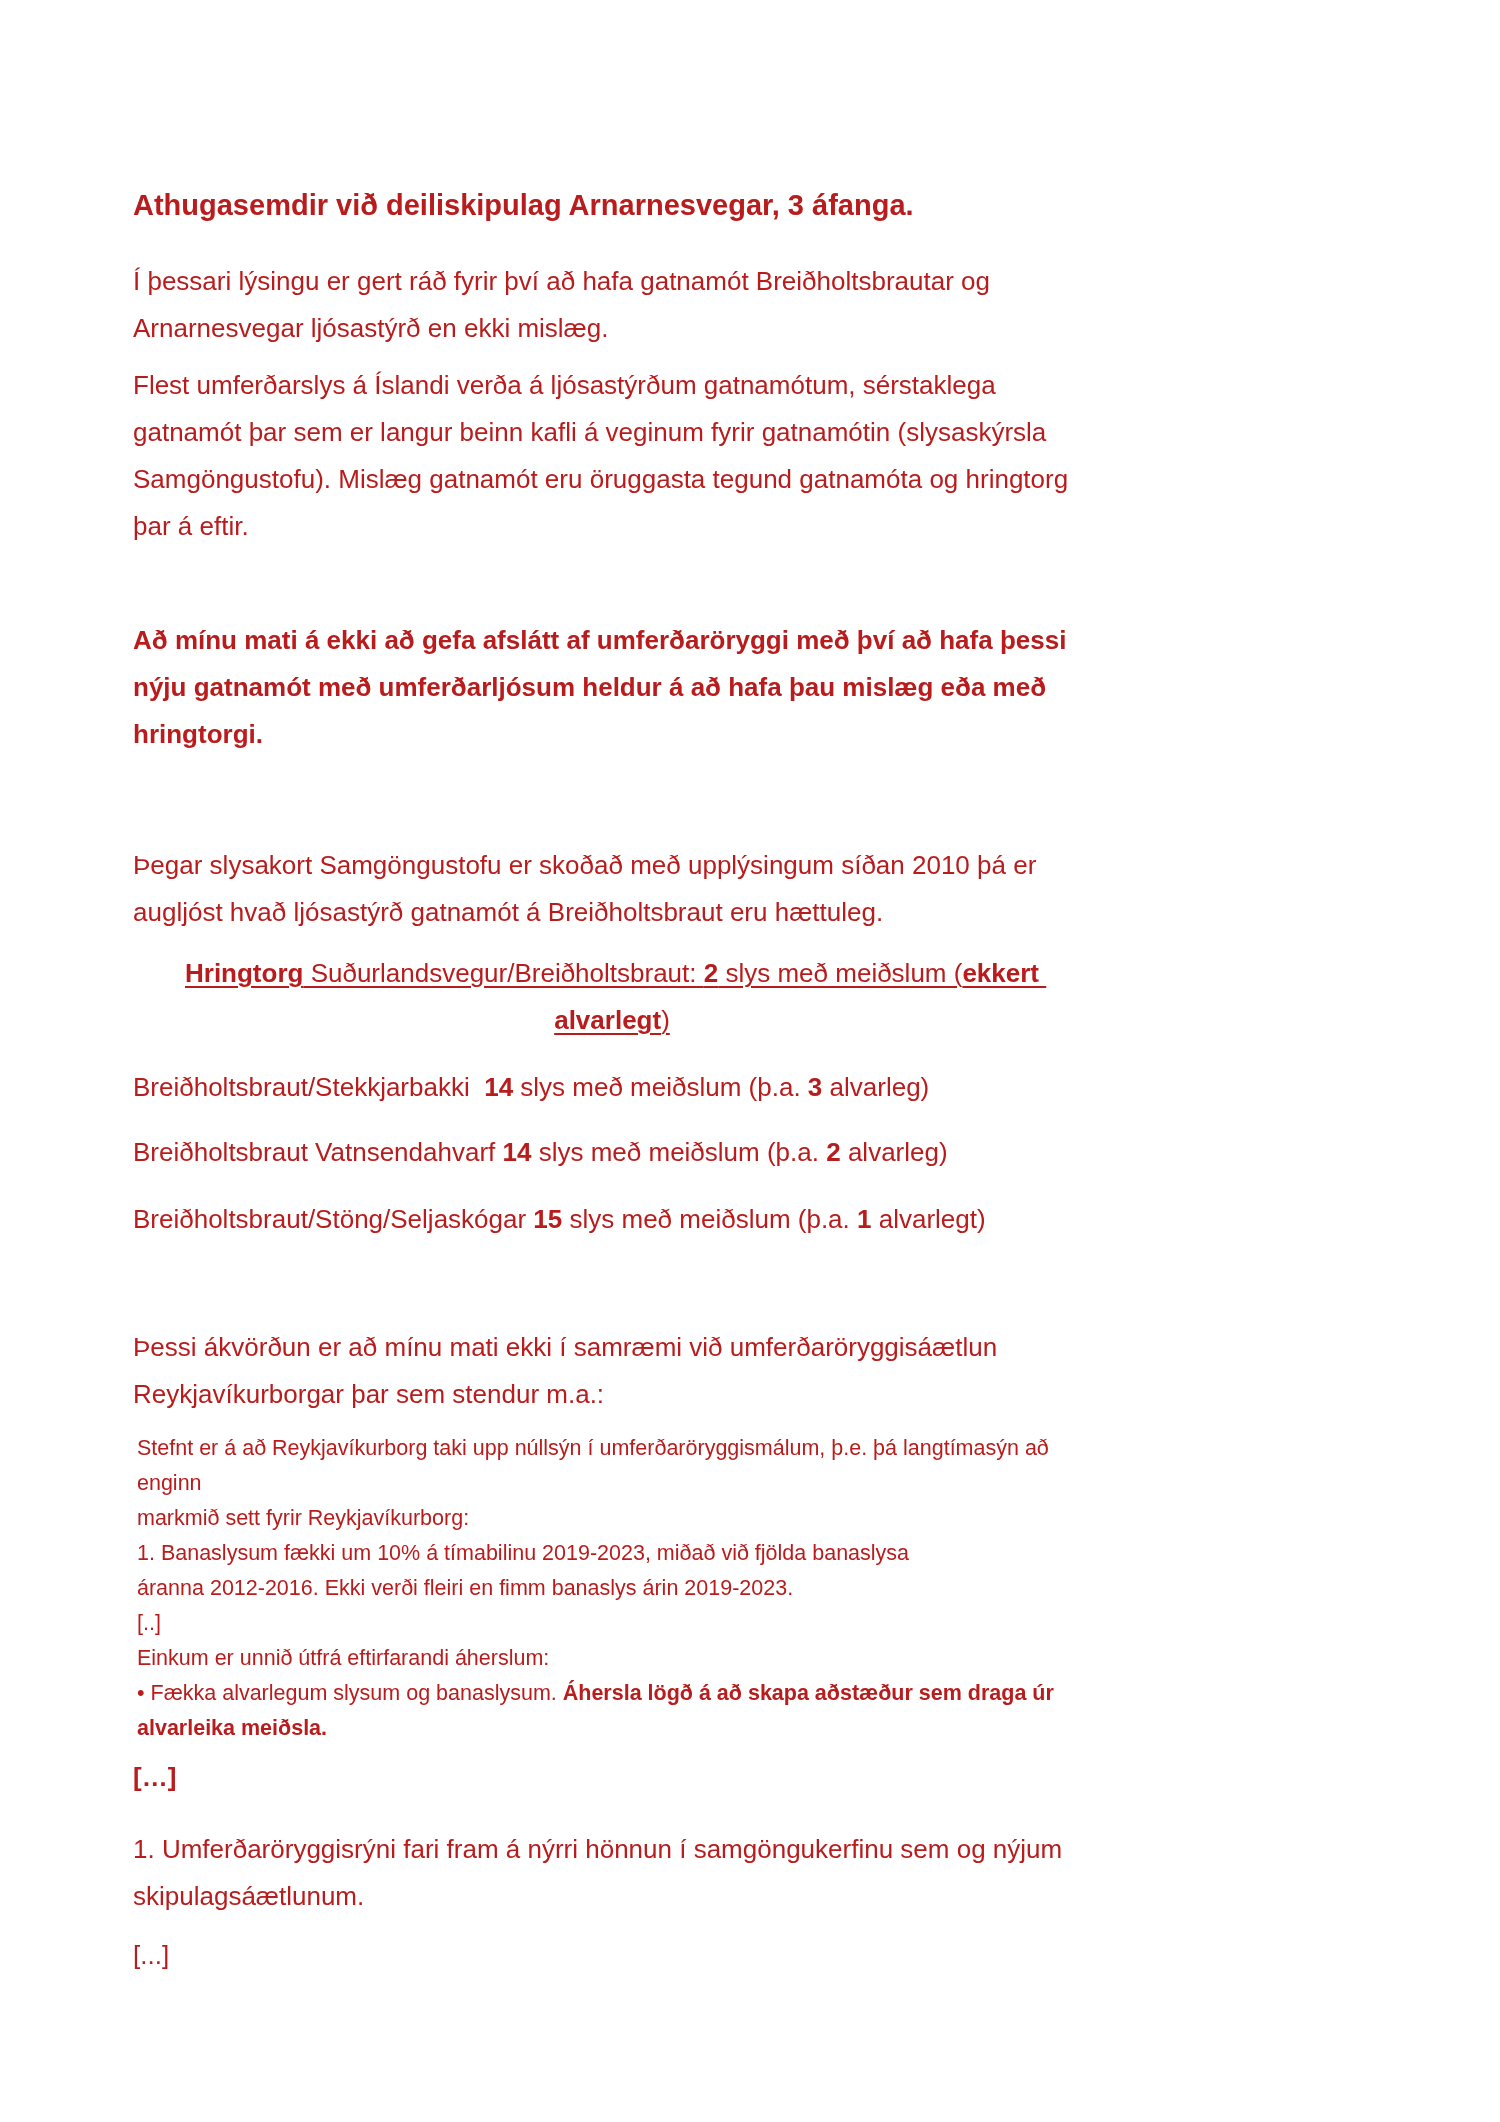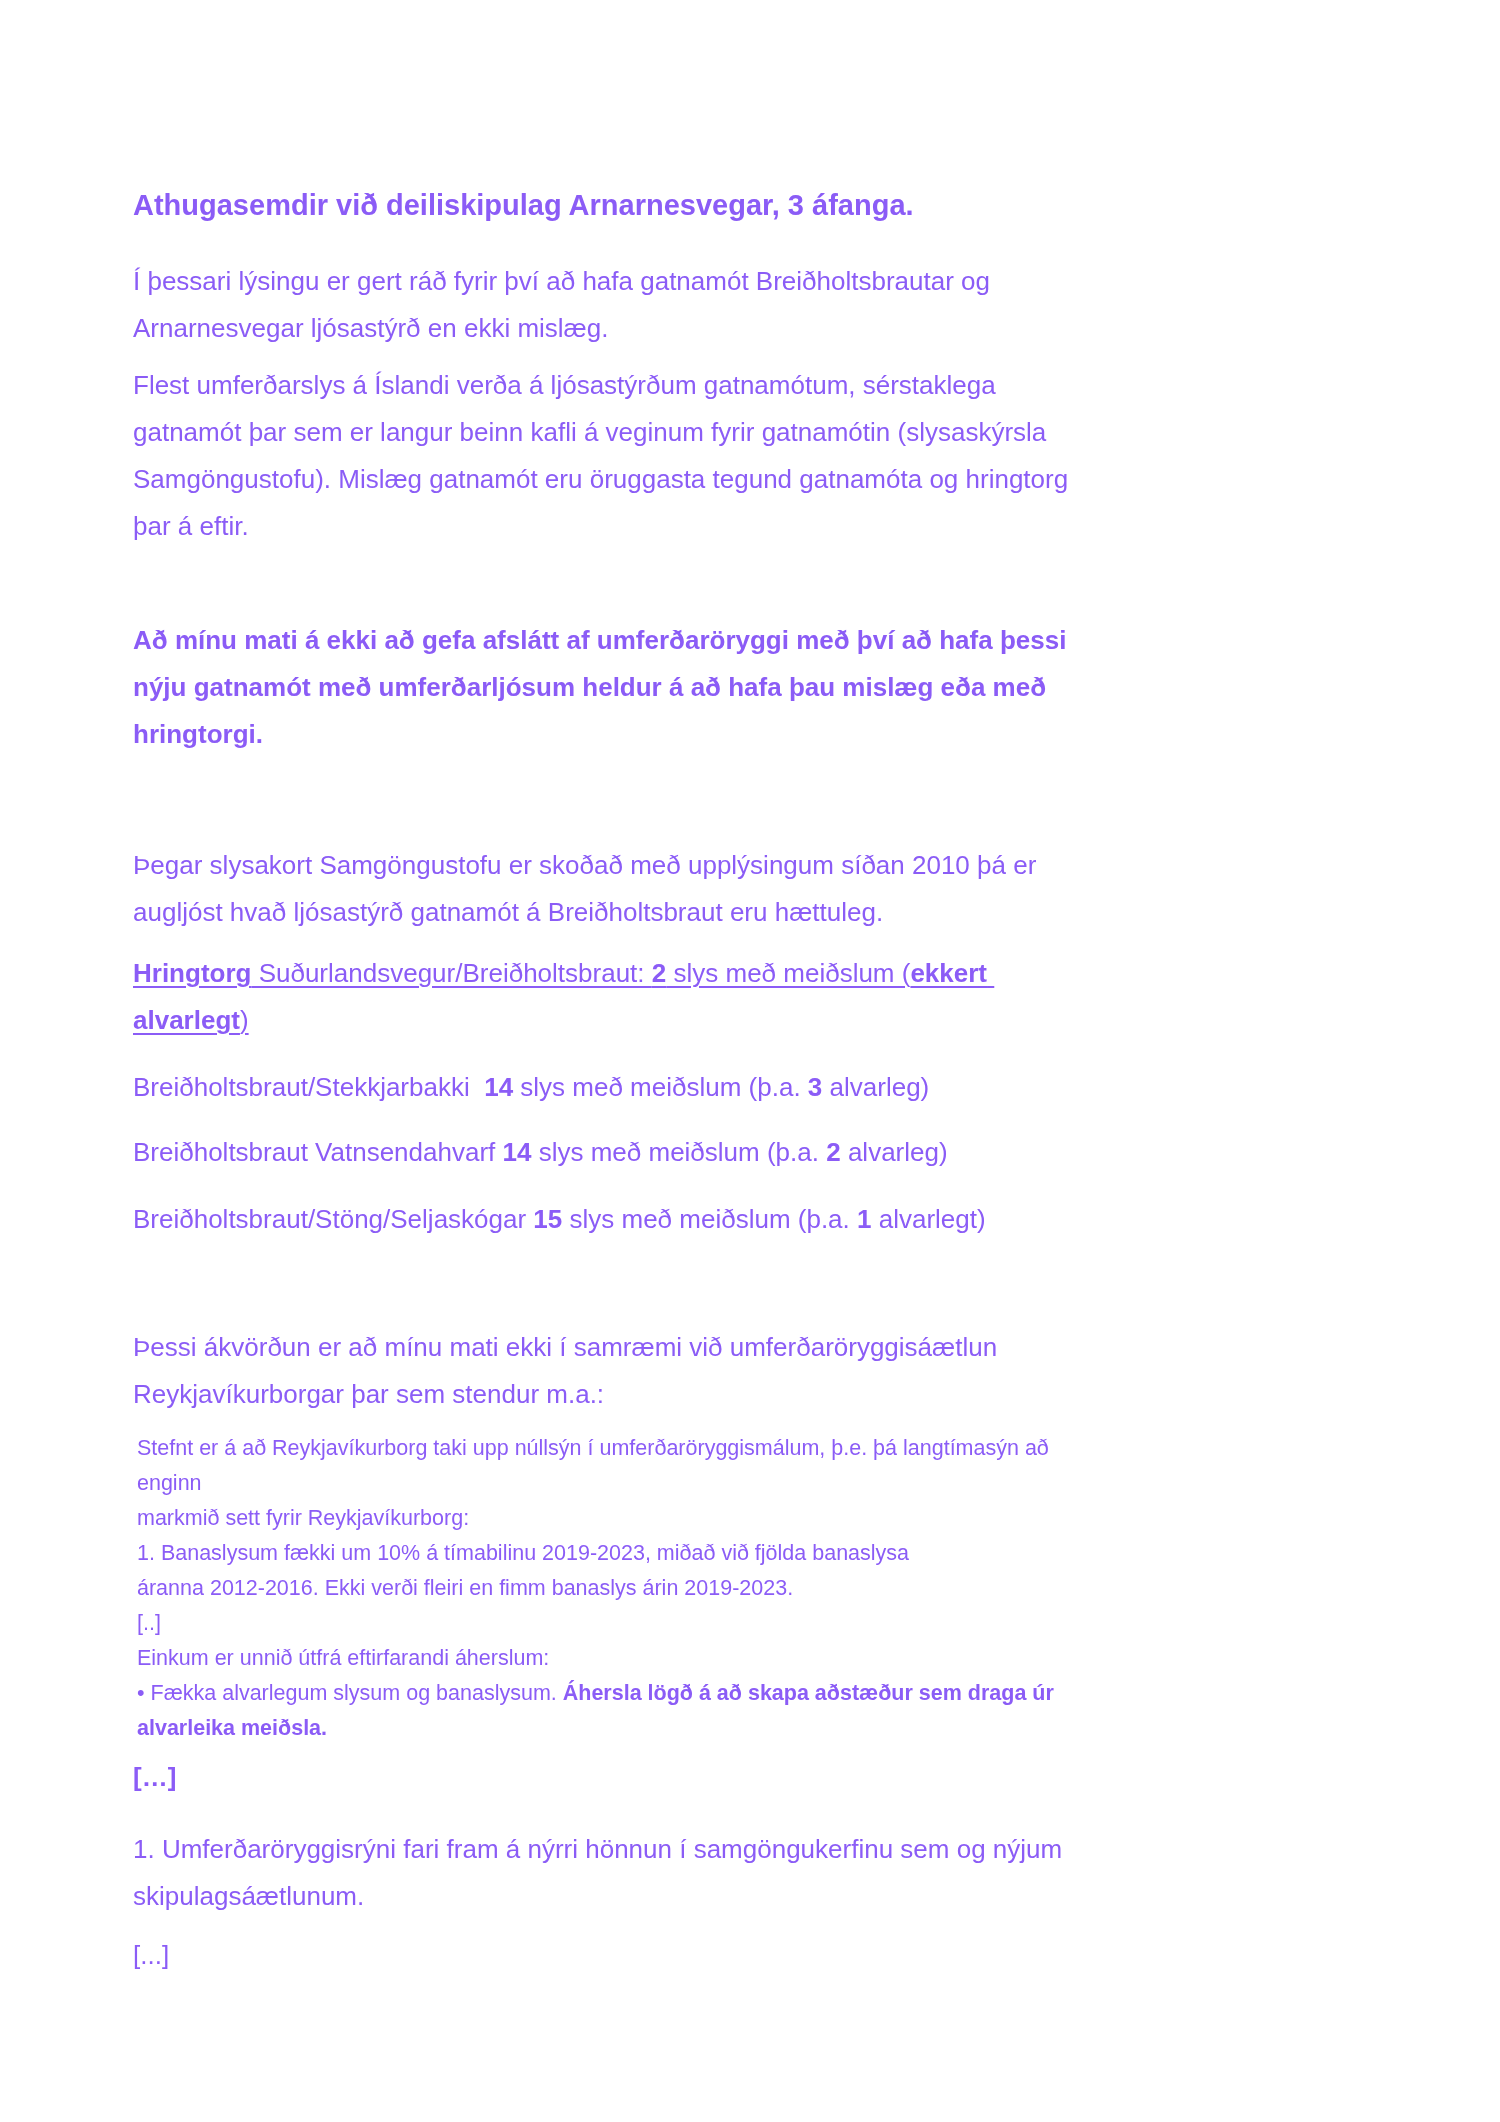--- a/index.html
+++ b/index.html
@@ -5,21 +5,21 @@
   html, body {
     margin: 0;
     padding: 0;
     background: #ffffff;
   }
   .page {
     position: relative;
     width: 1500px;
     height: 2122px;
     background: #ffffff;
-    color: #8b5cf6;
+    color: #b91c1c;
     font-family: "Liberation Sans", sans-serif;
     overflow: hidden;
   }
   .content {
     position: absolute;
     left: 133px;
     top: 186px;
     width: 958px;
   }
   .doc-title {
@@ -32,20 +32,21 @@
     font-size: 26px;
     line-height: 47px;
     margin: 0;
     white-space: pre-wrap;
   }
   .bold { font-weight: 700; }
   .underline {
     text-decoration: underline;
     text-decoration-thickness: 2px;
     text-underline-offset: 4px;
+    text-align: center;
   }
   .quote-block {
     font-size: 21.5px;
     line-height: 35px;
     margin: 4px;
   }
   .quote-line {
     white-space: pre-wrap;
   }
   .run { font-weight: inherit; }

